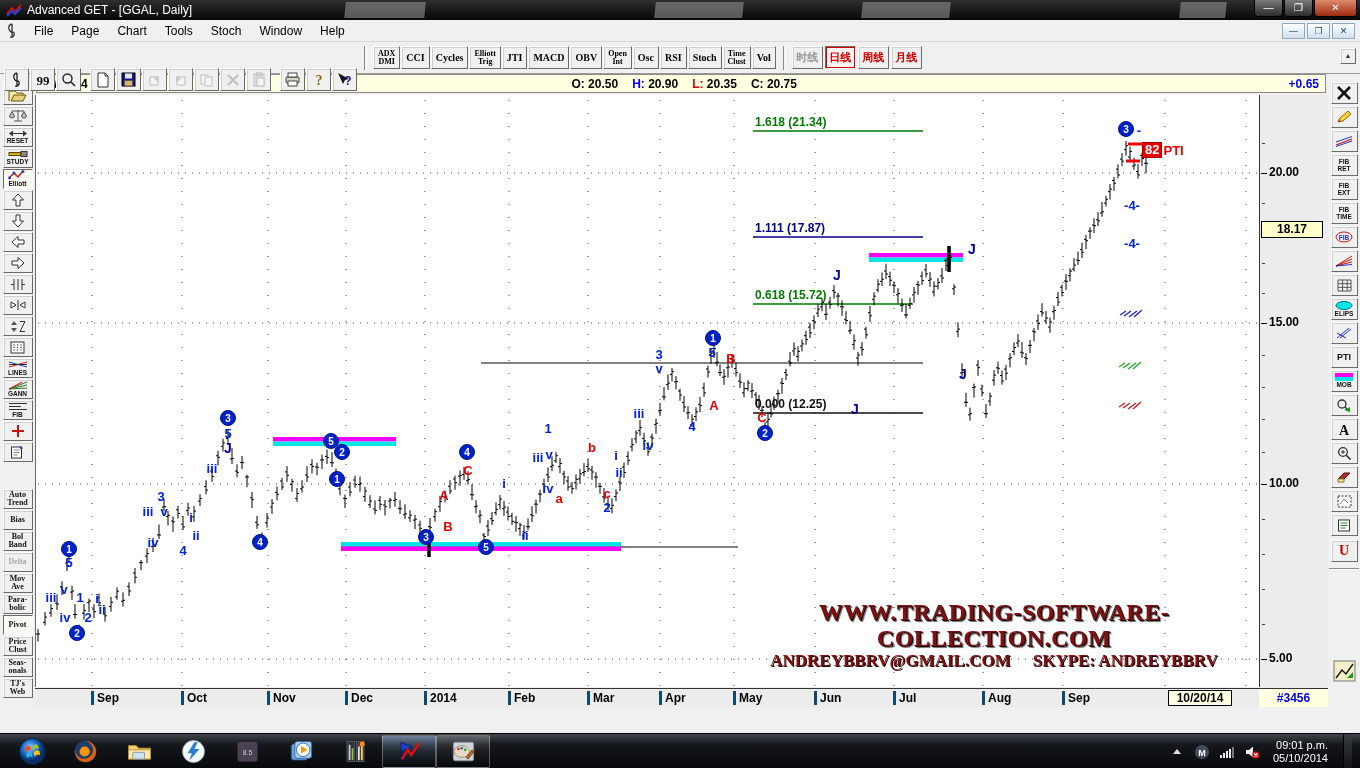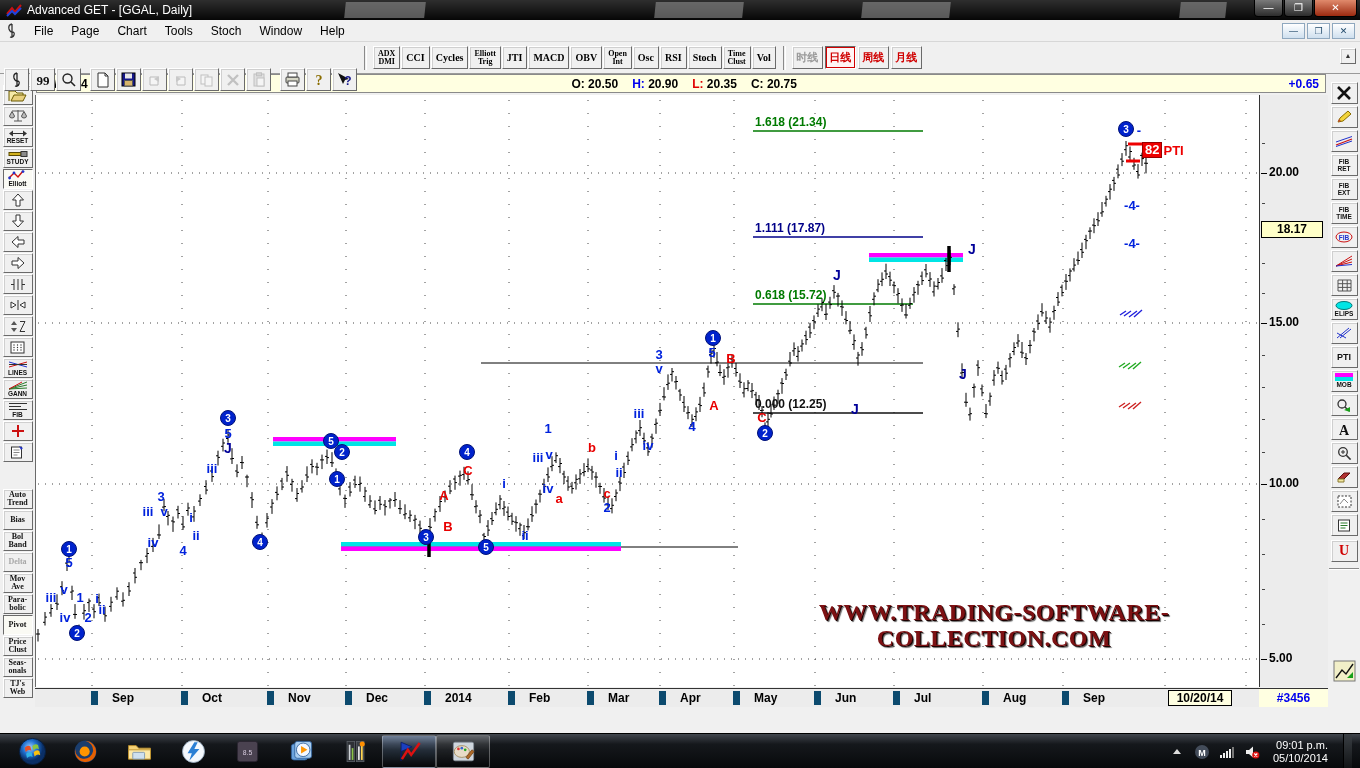--- a/index.html
+++ b/index.html
@@ -77,21 +77,21 @@
   .wm2{font-size:17px;line-height:20px;text-shadow:1px 1px 0 #1a0000;}
   .wm2 .gap2{margin-left:22px;}
 
   
   .y-axis{position:absolute;left:1259px;top:95px;width:69px;height:592px;background:#ececec;border-left:1px solid #333;z-index:6;}
   .ytick{position:absolute;left:9px;font-size:12px;font-weight:bold;color:#000;}
   .ytick-dash{position:absolute;left:1px;width:6px;height:1px;background:#000;}
   .yminor{position:absolute;left:2px;width:3px;height:1px;background:#444;}
   .ycur{position:absolute;left:1px;width:62px;height:17px;background:#ffffc8;border:1px solid #000;font-size:12px;font-weight:bold;text-align:center;line-height:15px;}
   .x-axis{position:absolute;left:35px;top:688px;width:1224px;height:19px;background:#ececec;border-top:1px solid #333;z-index:6;}
-  .xmonth{position:absolute;top:2px;border-left:7px solid #0c4a6e;padding-left:14px;height:14px;font-size:12px;font-weight:bold;color:#000;line-height:14px;}
+  .xmonth{position:absolute;top:2px;border-left:3px solid #0c4a6e;padding-left:3px;height:14px;font-size:12px;font-weight:bold;color:#000;line-height:14px;}
   .datebox{position:absolute;top:1px;width:64px;height:16px;background:#ffffe1;border:1px solid #000;font-size:12px;font-weight:bold;text-align:center;line-height:14px;}
   .axis-corner{position:absolute;left:1259px;top:688px;width:69px;height:19px;background:#ffffe1;border-top:1px solid #333;color:#0000ee;font-size:12px;font-weight:bold;text-align:center;line-height:18px;z-index:6;}
   .corner-icon{position:absolute;left:1333px;top:660px;width:23px;height:22px;z-index:21;}
 
   
   .statusbar{position:absolute;left:0;top:707px;width:1360px;height:26px;background:#f0f0f0;border-top:1px solid #fff;font-size:12px;color:#000;z-index:30;}
   .sb-help{position:absolute;left:4px;top:3px;}
   .sb-page{position:absolute;left:1005px;top:3px;}
 
   
@@ -557,20 +557,23 @@
       <div class="fib-label" style="left: 719px; top: 193px; color: rgb(0, 122, 0);">0.618 (15.72)</div>
       <div class="fib-label" style="left: 719px; top: 302px; color: rgb(16, 16, 16);">0.000 (12.25)</div>
       <div class="pti-wrap" style="left: 1106px; top: 47px;">
         <span class="pti-box">82</span>
         <span class="pti-text">PTI</span>
       </div>
     </div>
 
   <div class="watermark">
     <div class="wm1">WWW.TRADING-SOFTWARE-COLLECTION.COM</div>
+    <div class="wm2">
+      <span>ANDREYBBRV@GMAIL.COM</span><span class="gap2">SKYPE: ANDREYBBRV</span>
+    </div>
   </div>
 
   <div class="y-axis" id="y-axis">
       <div class="ytick-dash" style="top: 78px;"></div>
       <div class="ytick" style="top: 70px;">20.00</div>
       <div class="ytick-dash" style="top: 228px;"></div>
       <div class="ytick" style="top: 220px;">15.00</div>
       <div class="ytick-dash" style="top: 389px;"></div>
       <div class="ytick" style="top: 381px;">10.00</div>
       <div class="ytick-dash" style="top: 564px;"></div>

